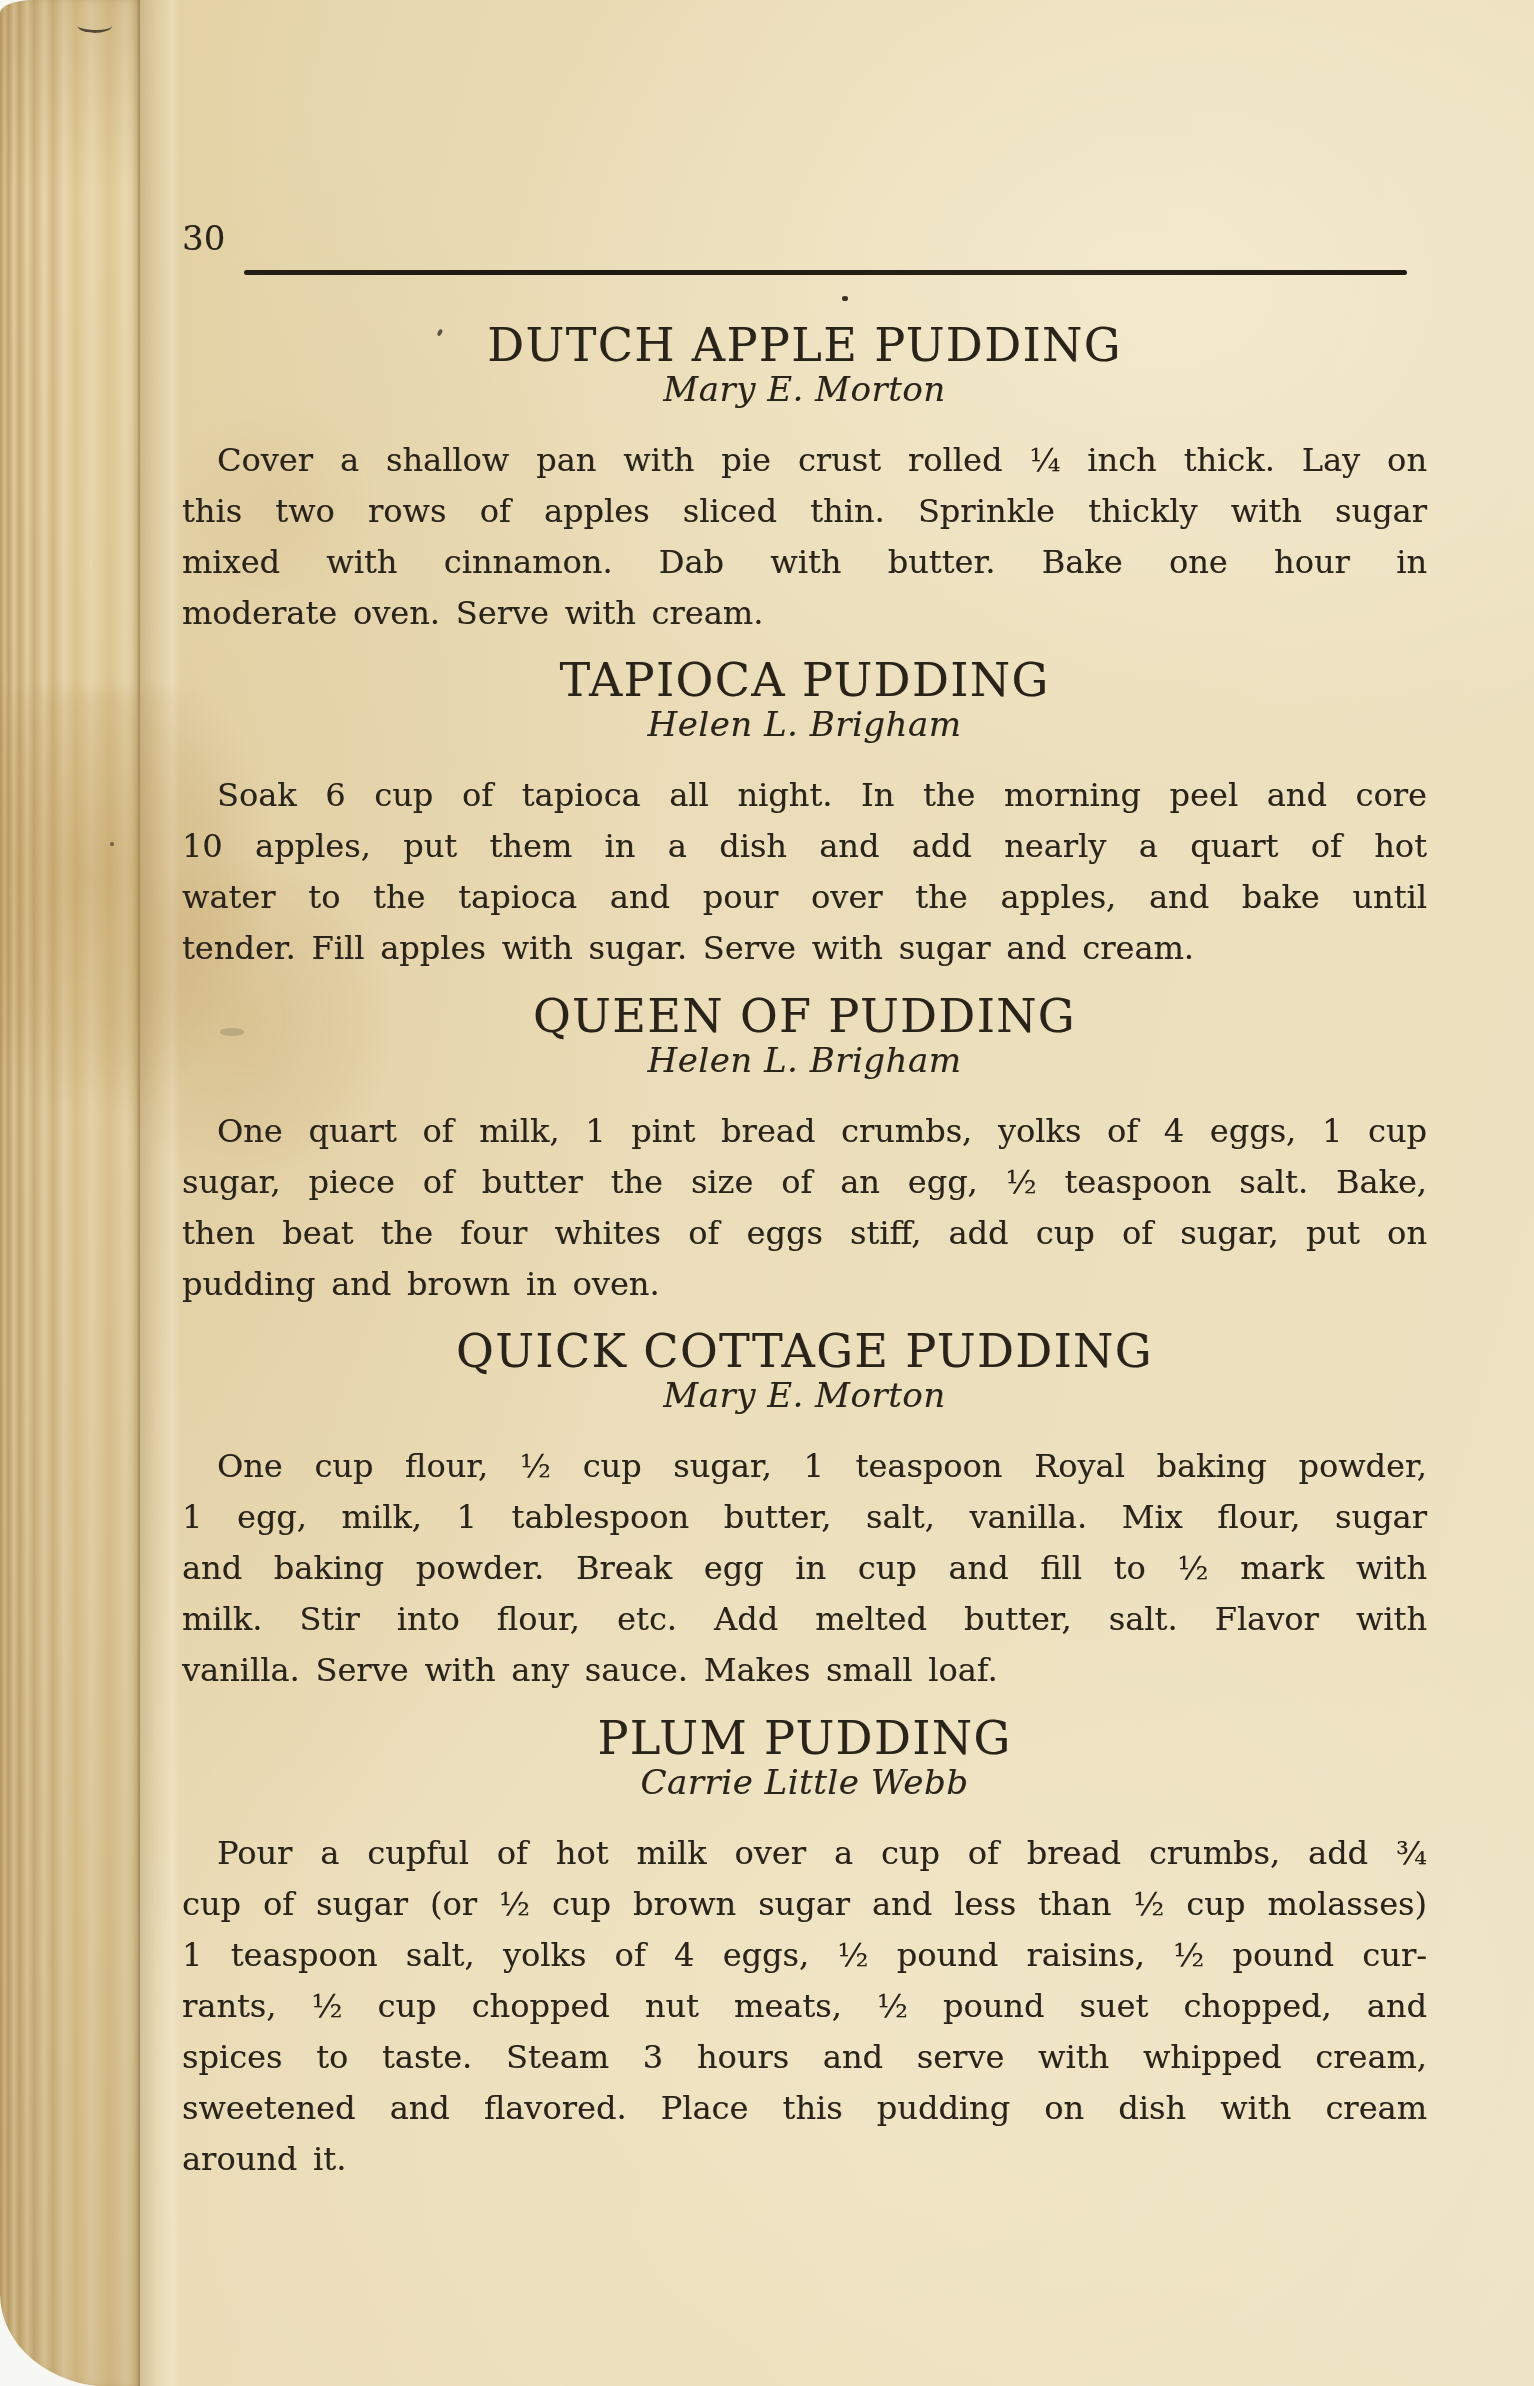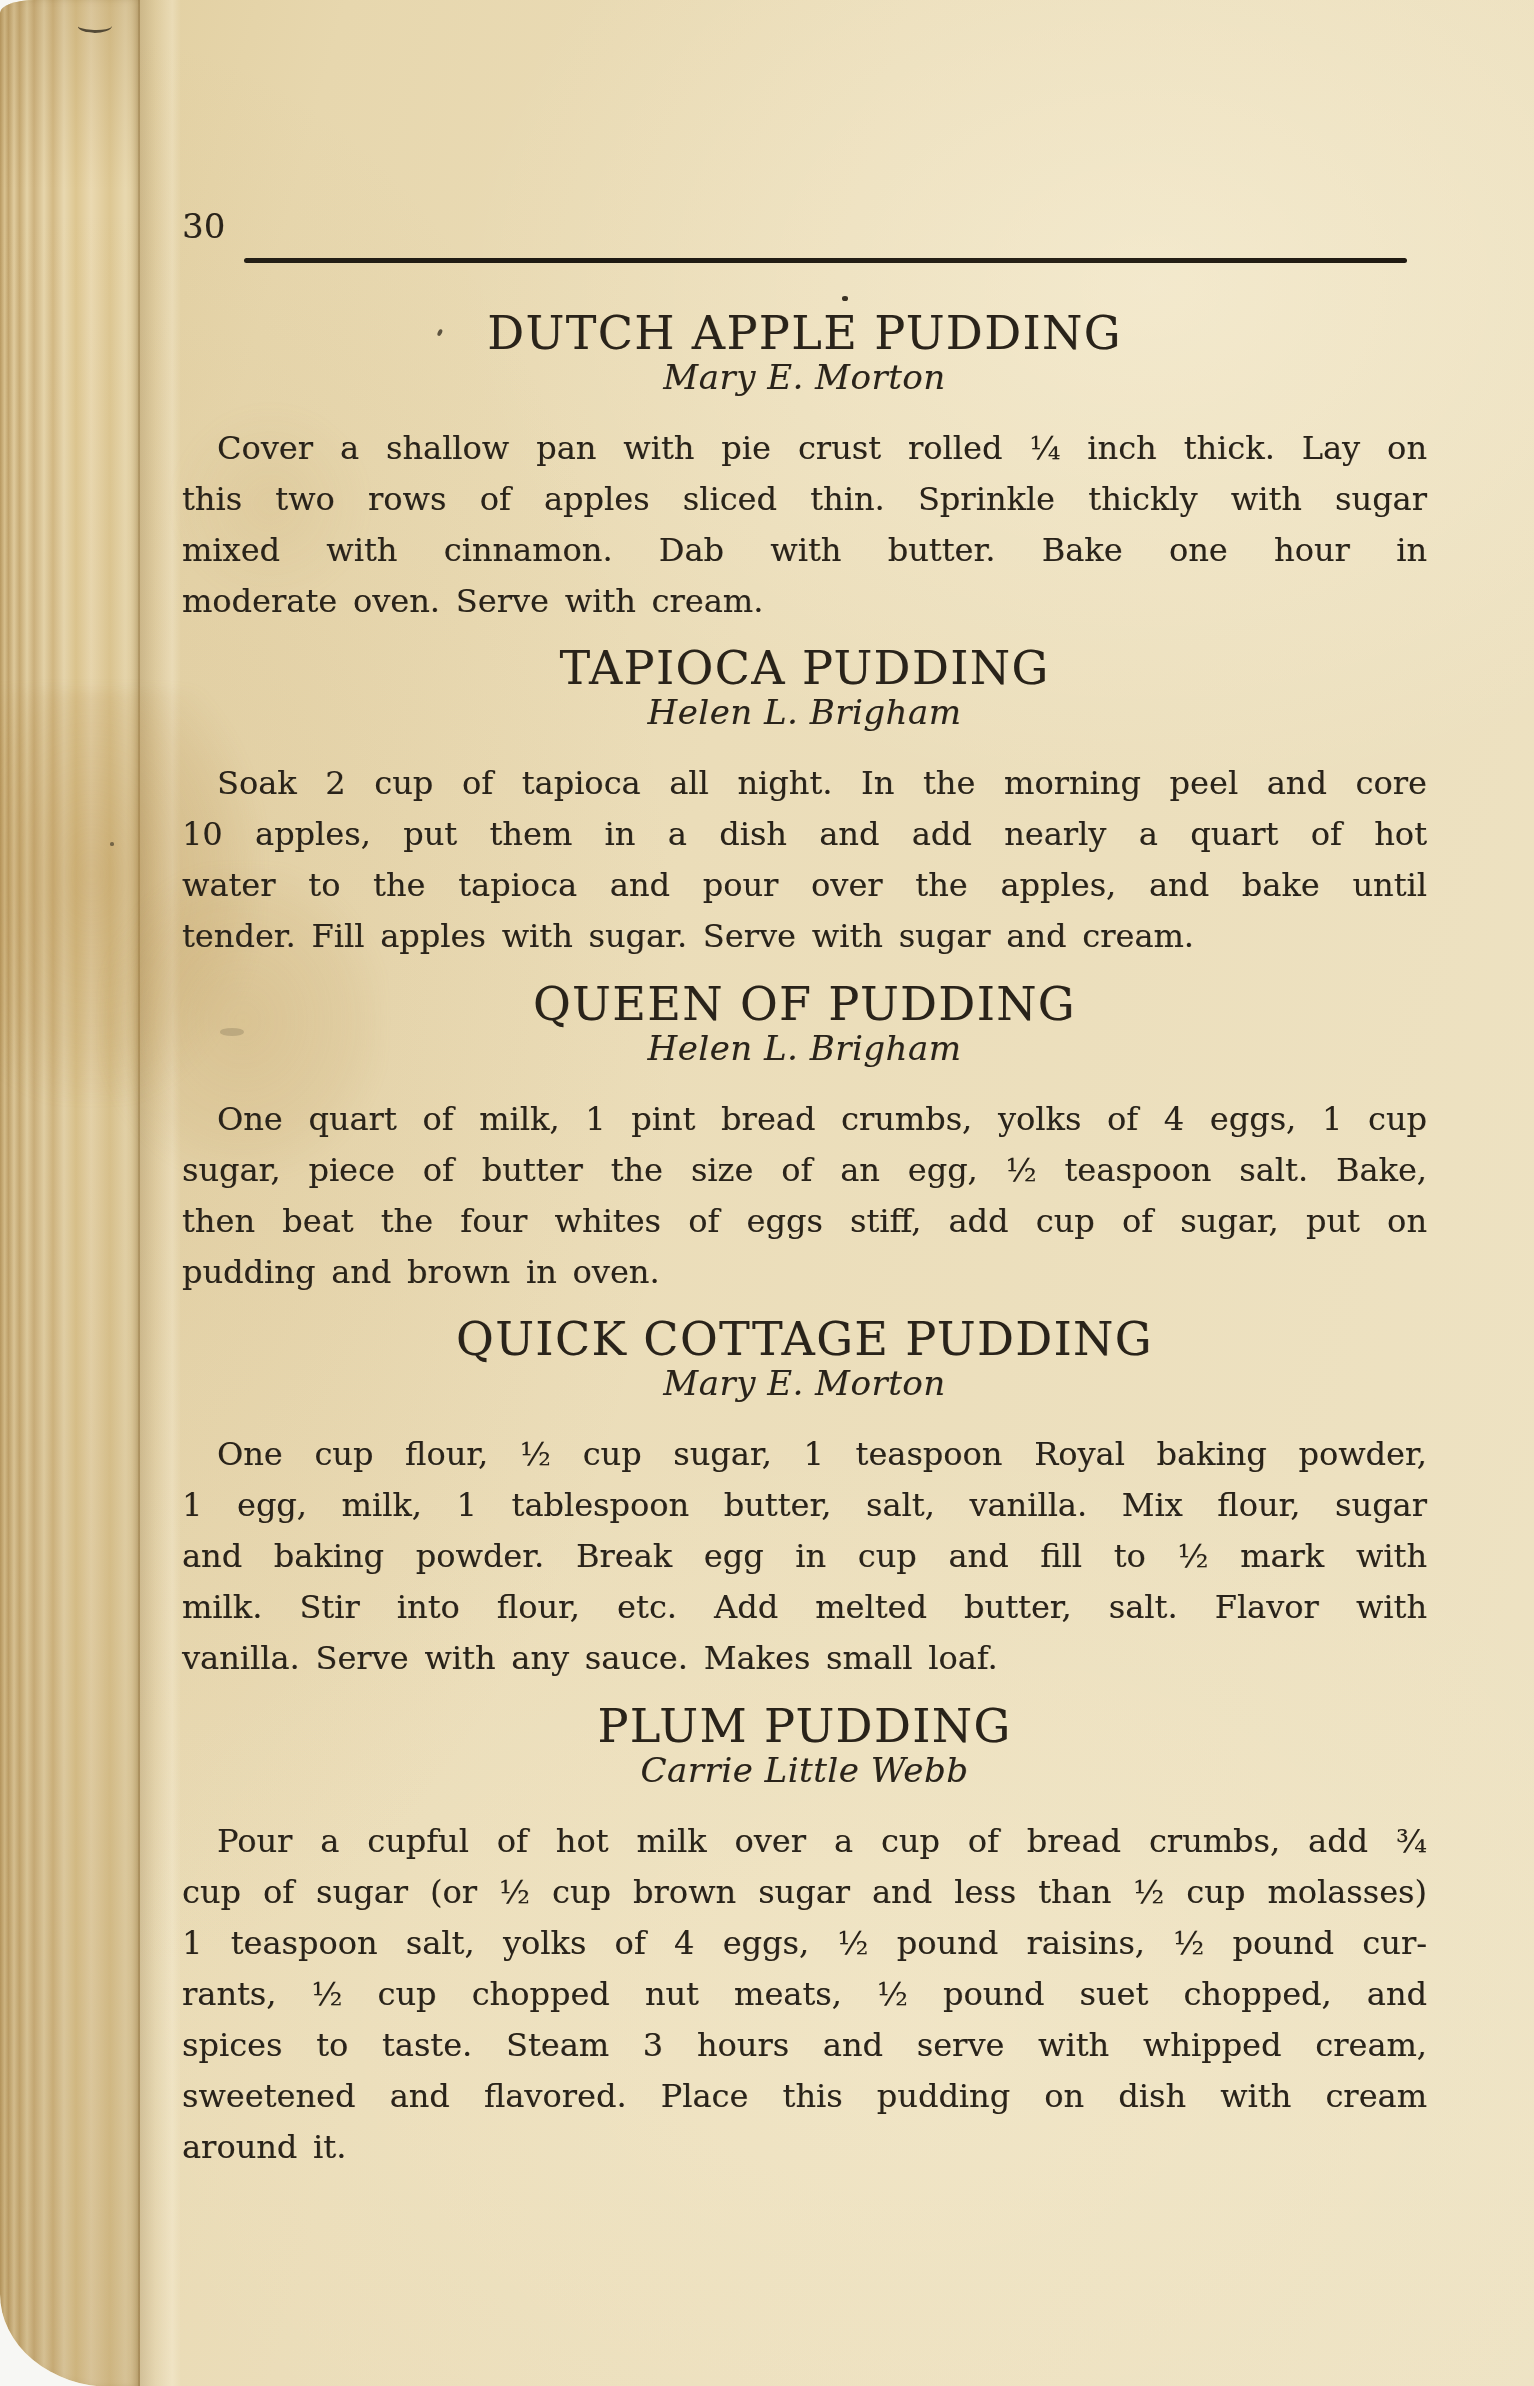--- a/index.html
+++ b/index.html
@@ -51,21 +51,21 @@
   .speck2{left:438px;top:329px;width:3.7px;height:6.5px;transform:rotate(25deg);opacity:.8;}
   .speck3{left:110px;top:842px;width:3.7px;height:3.7px;opacity:.6;}
   .speck4{left:220px;top:1028px;width:24px;height:7.5px;border-radius:50%;opacity:.18;}
   .inkmark{
     position:absolute;left:78px;top:18.6px;width:34px;height:11.2px;
     border-bottom:3.7px solid #3d3526;border-radius:0 0 60% 40%;
     transform:rotate(4deg);opacity:.85;
   }
   
   .content{
-    position:absolute;left:182px;top:4px;width:1245px;
+    position:absolute;left:182px;top:16px;width:1245px;
     color:#29231a;
     text-shadow:0.4px 0.4px 0 rgba(42,32,16,0.30);
   }
   .pagenum{
     padding-top:205px;
     font-size:34px;line-height:1;
   }
   .rule{
     margin-top:15px;margin-left:62px;
     width:1163px;height:4.7px;
@@ -124,21 +124,21 @@
           <div class="body-line">this two rows of apples sliced thin. Sprinkle thickly with sugar</div>
           <div class="body-line">mixed with cinnamon. Dab with butter. Bake one hour in</div>
           <div class="body-line last">moderate oven. Serve with cream.</div>
         </div>
     </section>
 
     <section class="recipe">
       <h2>TAPIOCA PUDDING</h2>
       <div class="author">Helen L. Brigham</div>
       <div class="recipe-body">
-          <div class="body-line first">Soak 2 cup of tapioca all night. In the morning peel and core</div>
+          <div class="body-line first">Soak 6 cup of tapioca all night. In the morning peel and core</div>
           <div class="body-line">10 apples, put them in a dish and add nearly a quart of hot</div>
           <div class="body-line">water to the tapioca and pour over the apples, and bake until</div>
           <div class="body-line last">tender. Fill apples with sugar. Serve with sugar and cream.</div>
         </div>
     </section>
 
     <section class="recipe">
       <h2>QUEEN OF PUDDING</h2>
       <div class="author">Helen L. Brigham</div>
       <div class="recipe-body">

